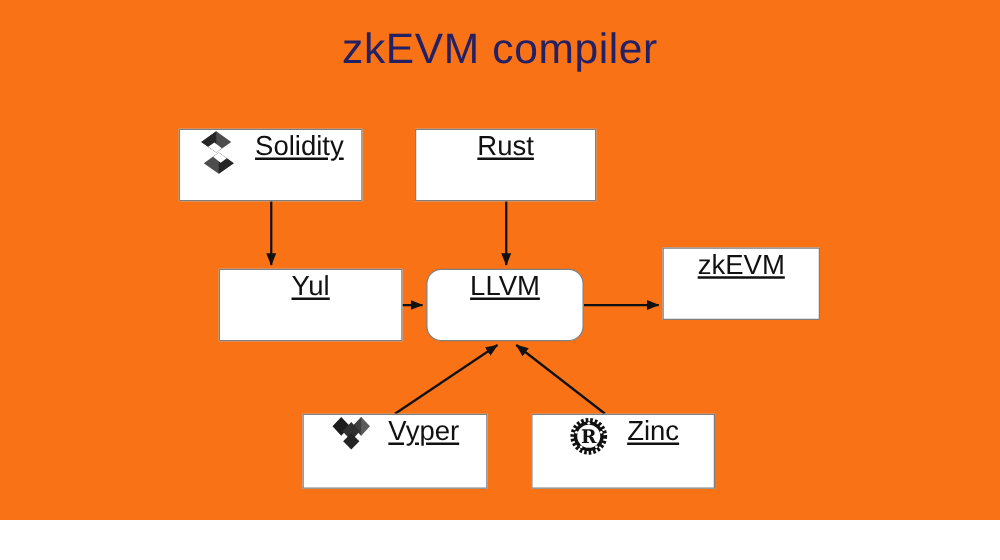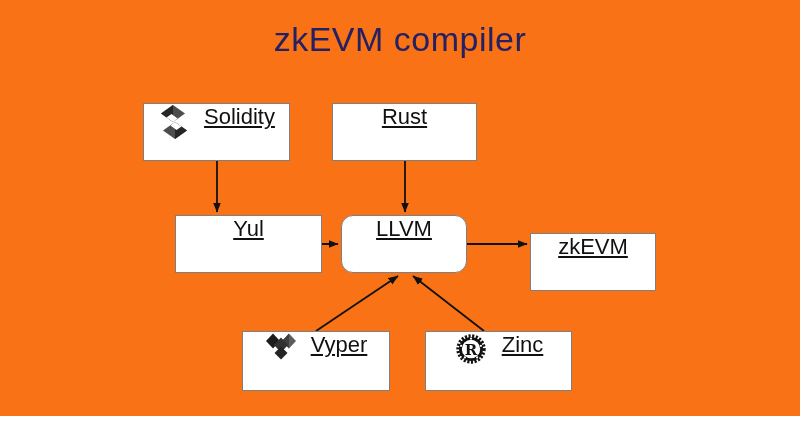--- a/index.html
+++ b/index.html
@@ -52,21 +52,21 @@
   .node .logo {
     display: flex;
     align-items: center;
     justify-content: center;
     flex: 0 0 auto;
   }
   .node-solidity { left: 143px; top: 103px; width: 147px; height: 58px; }
   .node-zinc     { left: 332px; top: 103px; width: 145px; height: 58px; }
   .node-yul      { left: 143px; top: 215px; width: 147px; height: 58px; margin-left: 32px; }
   .node-llvm     { left: 341px; top: 215px; width: 126px; height: 58px; border-radius: 12px; }
-  .node-zkevm    { left: 530px; top: 233px; width: 126px; height: 58px; }
+  .node-zkevm    { left: 530px; top: 198px; width: 126px; height: 58px; }
   .node-vyper    { left: 242px; top: 331px; width: 148px; height: 60px; }
   .node-rust     { left: 425px; top: 331px; width: 147px; height: 60px; }
 </style>
 </head>
 <body>
 
 <div class="canvas">
 
   <div class="slide-title" style="color: rgb(35, 32, 99);">zkEVM compiler</div>
 

